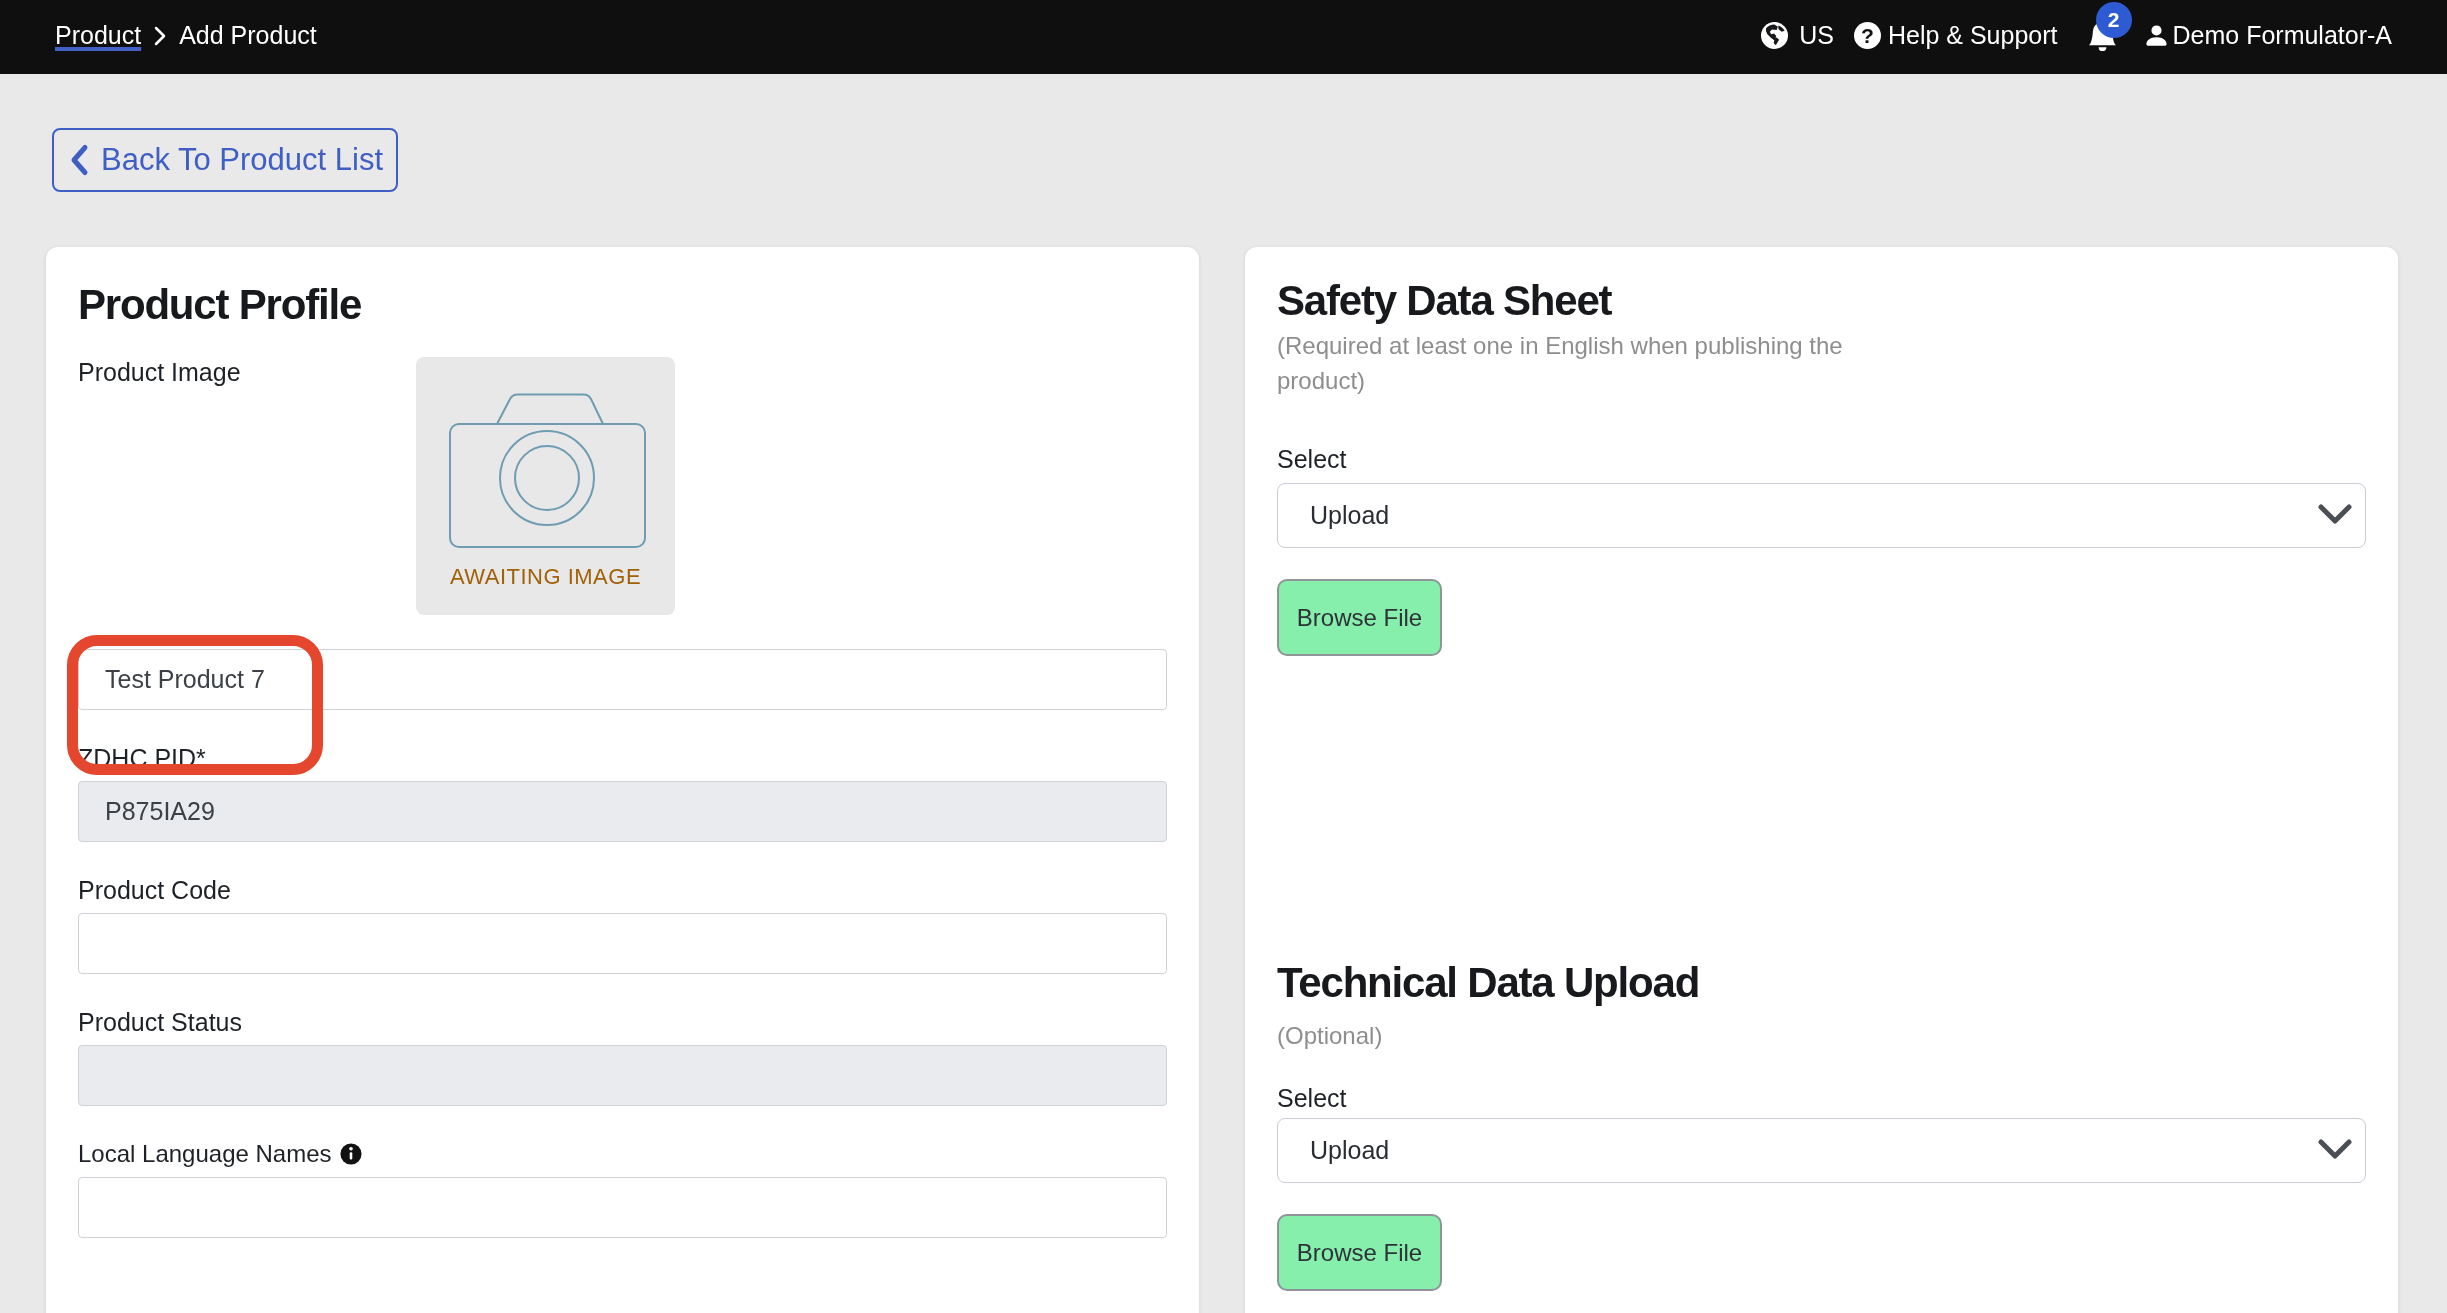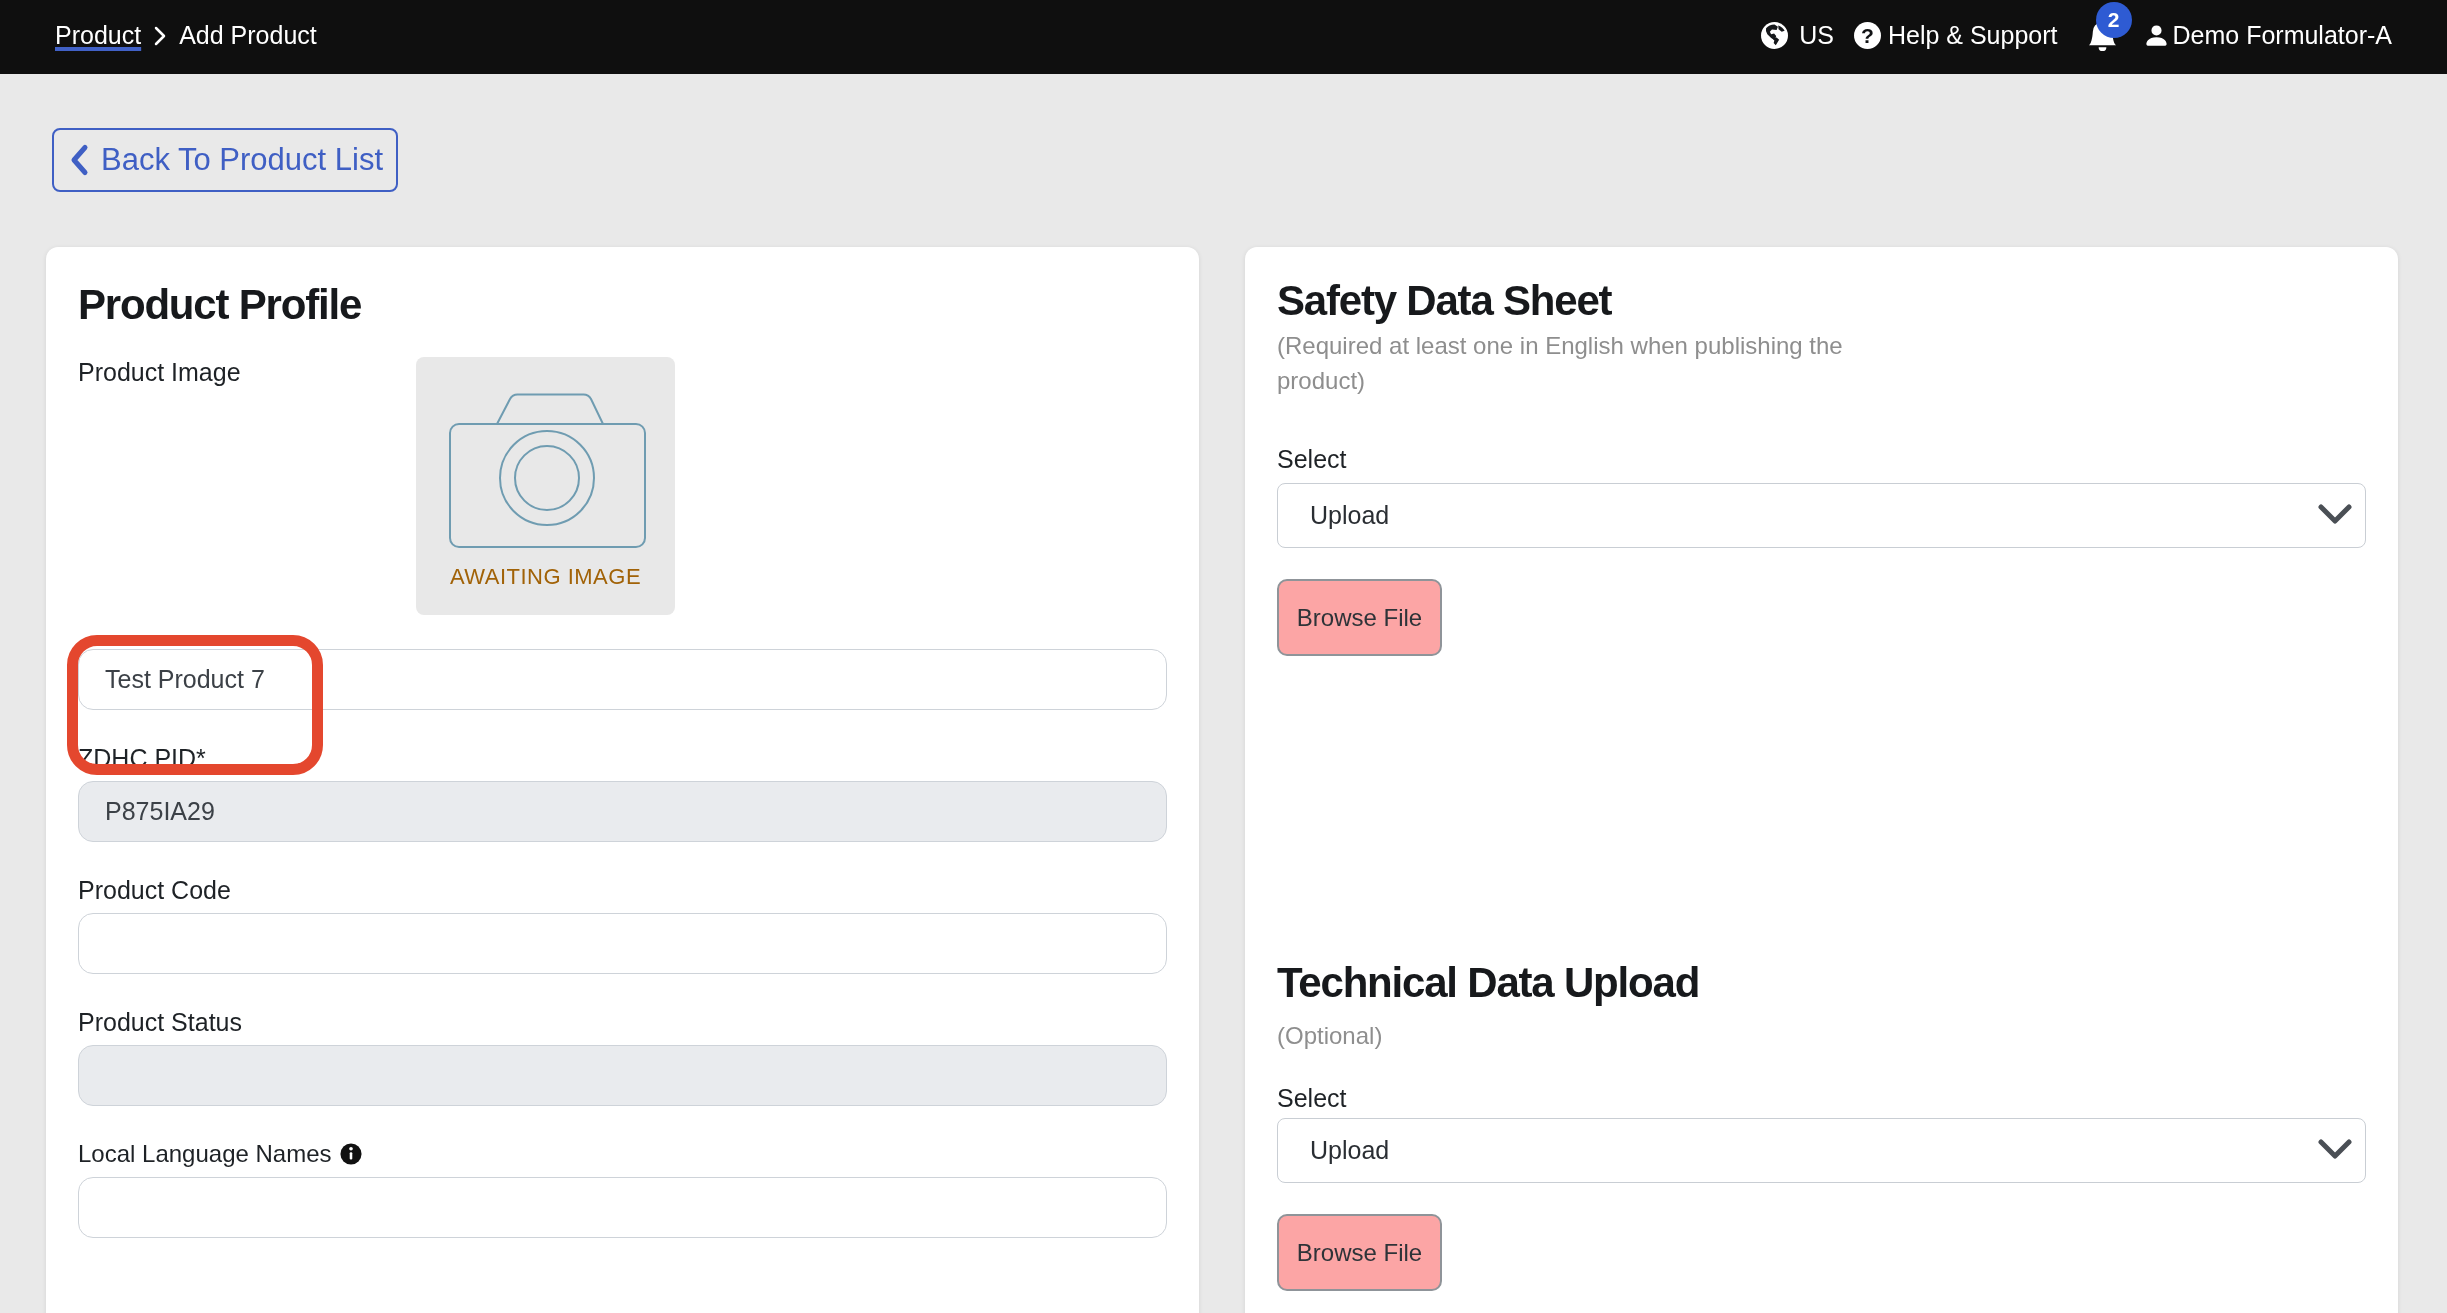--- a/index.html
+++ b/index.html
@@ -11,32 +11,32 @@
 .icircle{width:27px;height:27px}
 .bellwrap{position:relative;width:31px;height:31px}
 .badge{position:absolute;top:-18px;left:9px;width:36px;height:36px;border-radius:50%;background:#2e5bd3;color:#fff;font-size:21px;font-weight:700;display:flex;align-items:center;justify-content:center}
 .backbtn{position:absolute;left:52px;top:128px;width:346px;height:64px;border:2.5px solid #3f5fc4;border-radius:8px;display:flex;align-items:center;justify-content:center;color:#3f5fc4;font-size:31px}
 .backbtn svg{margin-right:10px}
 .cards{position:absolute;left:46px;top:247px;display:flex;gap:46px}
 .card{width:1153px;background:#fff;border-radius:12px;box-shadow:0 1px 5px rgba(0,0,0,.09);padding:32px;height:1120px}
 h2{font-size:42px;letter-spacing:-1.2px;color:#17191c;font-weight:700;line-height:44px}
 .card-l h2{margin-top:4px}
 .lbl{font-size:25px;line-height:30px;color:#1e2226;margin-bottom:8px}
-.inp{height:61px;width:1089px;border:1px solid #ced3d9;border-radius:15px;background:#fff;font-size:25px;color:#3c4147;display:flex;align-items:center;padding:0 26px}
+.inp{height:61px;width:1089px;border:1px solid #ced3d9;border-radius:4px;background:#fff;font-size:25px;color:#3c4147;display:flex;align-items:center;padding:0 26px}
 .inp.dis{background:#e9ebee}
 .imgrow{display:flex;margin-top:30px}
 .imgrow .lbl{width:338px}
 .imgbox{width:259px;height:258px;background:#e8e8e8;border-radius:8px;position:relative}
 .await{position:absolute;top:207px;width:100%;text-align:center;font-size:22px;letter-spacing:.5px;color:#a16207}
 .grp{margin-top:33px}
 .redbox{position:absolute;left:67px;top:635px;width:256px;height:140px;border:11px solid #e4472e;border-radius:30px;z-index:5}
 .sub{font-size:24px;line-height:35px;color:#8e8e8e;margin-top:5px;width:640px}
 .sel{position:relative;height:65px;width:1089px;border:1px solid #c9ced4;border-radius:8px;background:#fff;display:flex;align-items:center;padding:0 32px;font-size:25px;color:#2a2e33}
 .sel svg{position:absolute;right:12px;top:20px}
-.browse{margin-top:31px;width:165px;height:77px;background:#fca5a5;border:2px solid #8f9499;border-radius:10px;display:flex;align-items:center;justify-content:center;font-size:24px;color:#2e3338}
+.browse{margin-top:31px;width:165px;height:77px;background:#86efac;border:2px solid #8f9499;border-radius:10px;display:flex;align-items:center;justify-content:center;font-size:24px;color:#2e3338}
 .slbl{font-size:25px;line-height:30px;color:#1e2226;margin-bottom:9px}
 </style></head>
 <body>
 <div class="nav">
   <a class="bc">Product</a>
   <span class="bcsep">
       <svg width="14" height="20" viewBox="0 0 14 20">
         <path d="M3 2 L11 10 L3 18" stroke="#fff" stroke-width="2.5" fill="none" stroke-linecap="round" stroke-linejoin="round"></path>
       </svg>
     </span>

